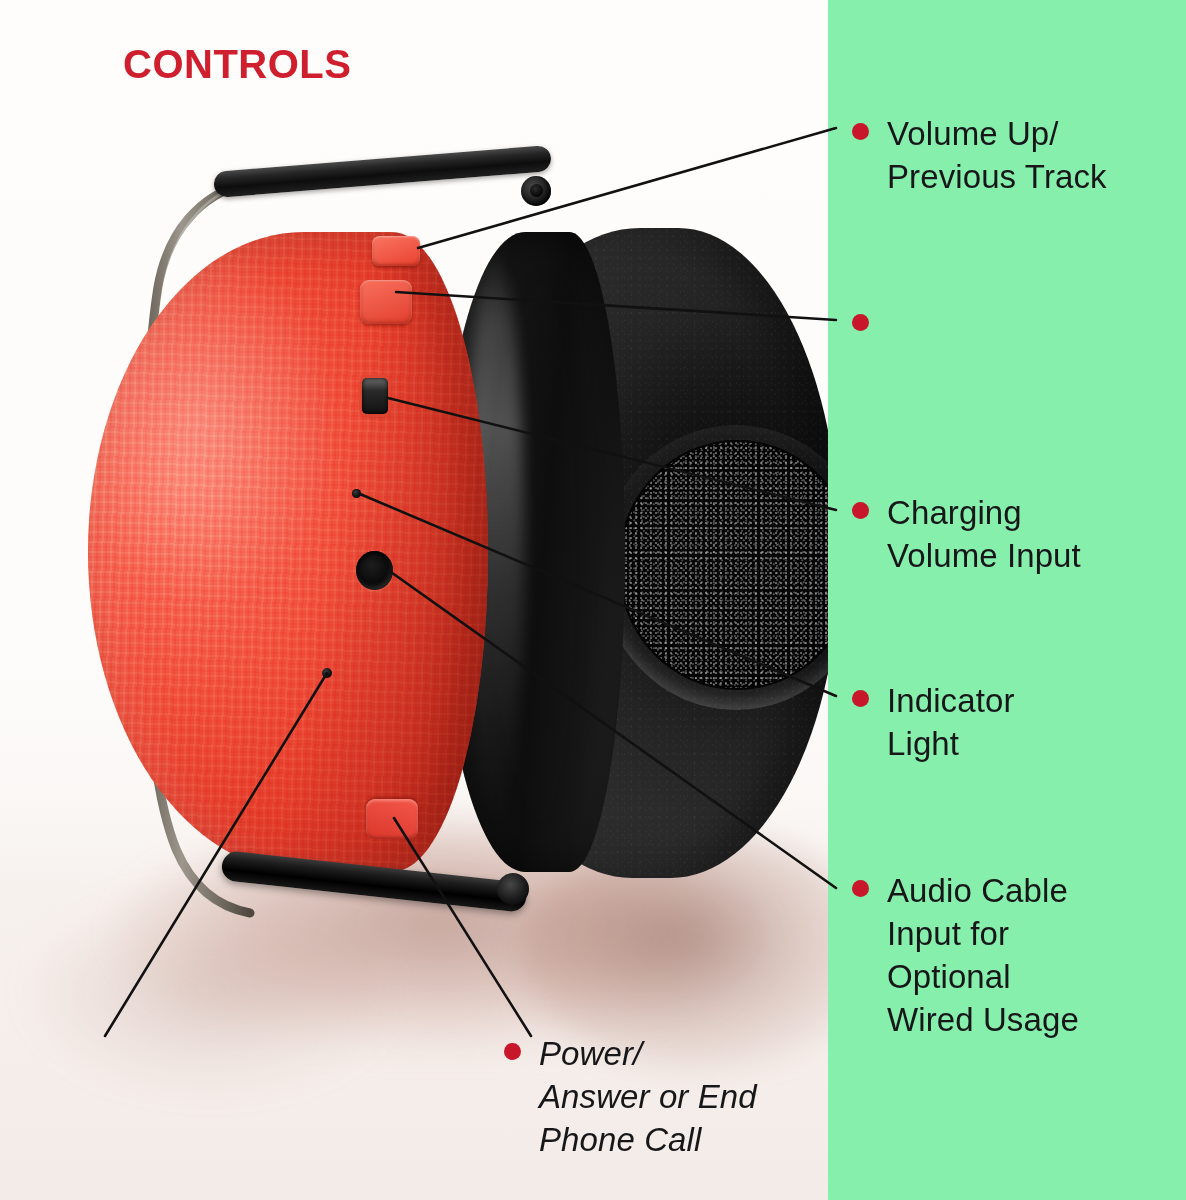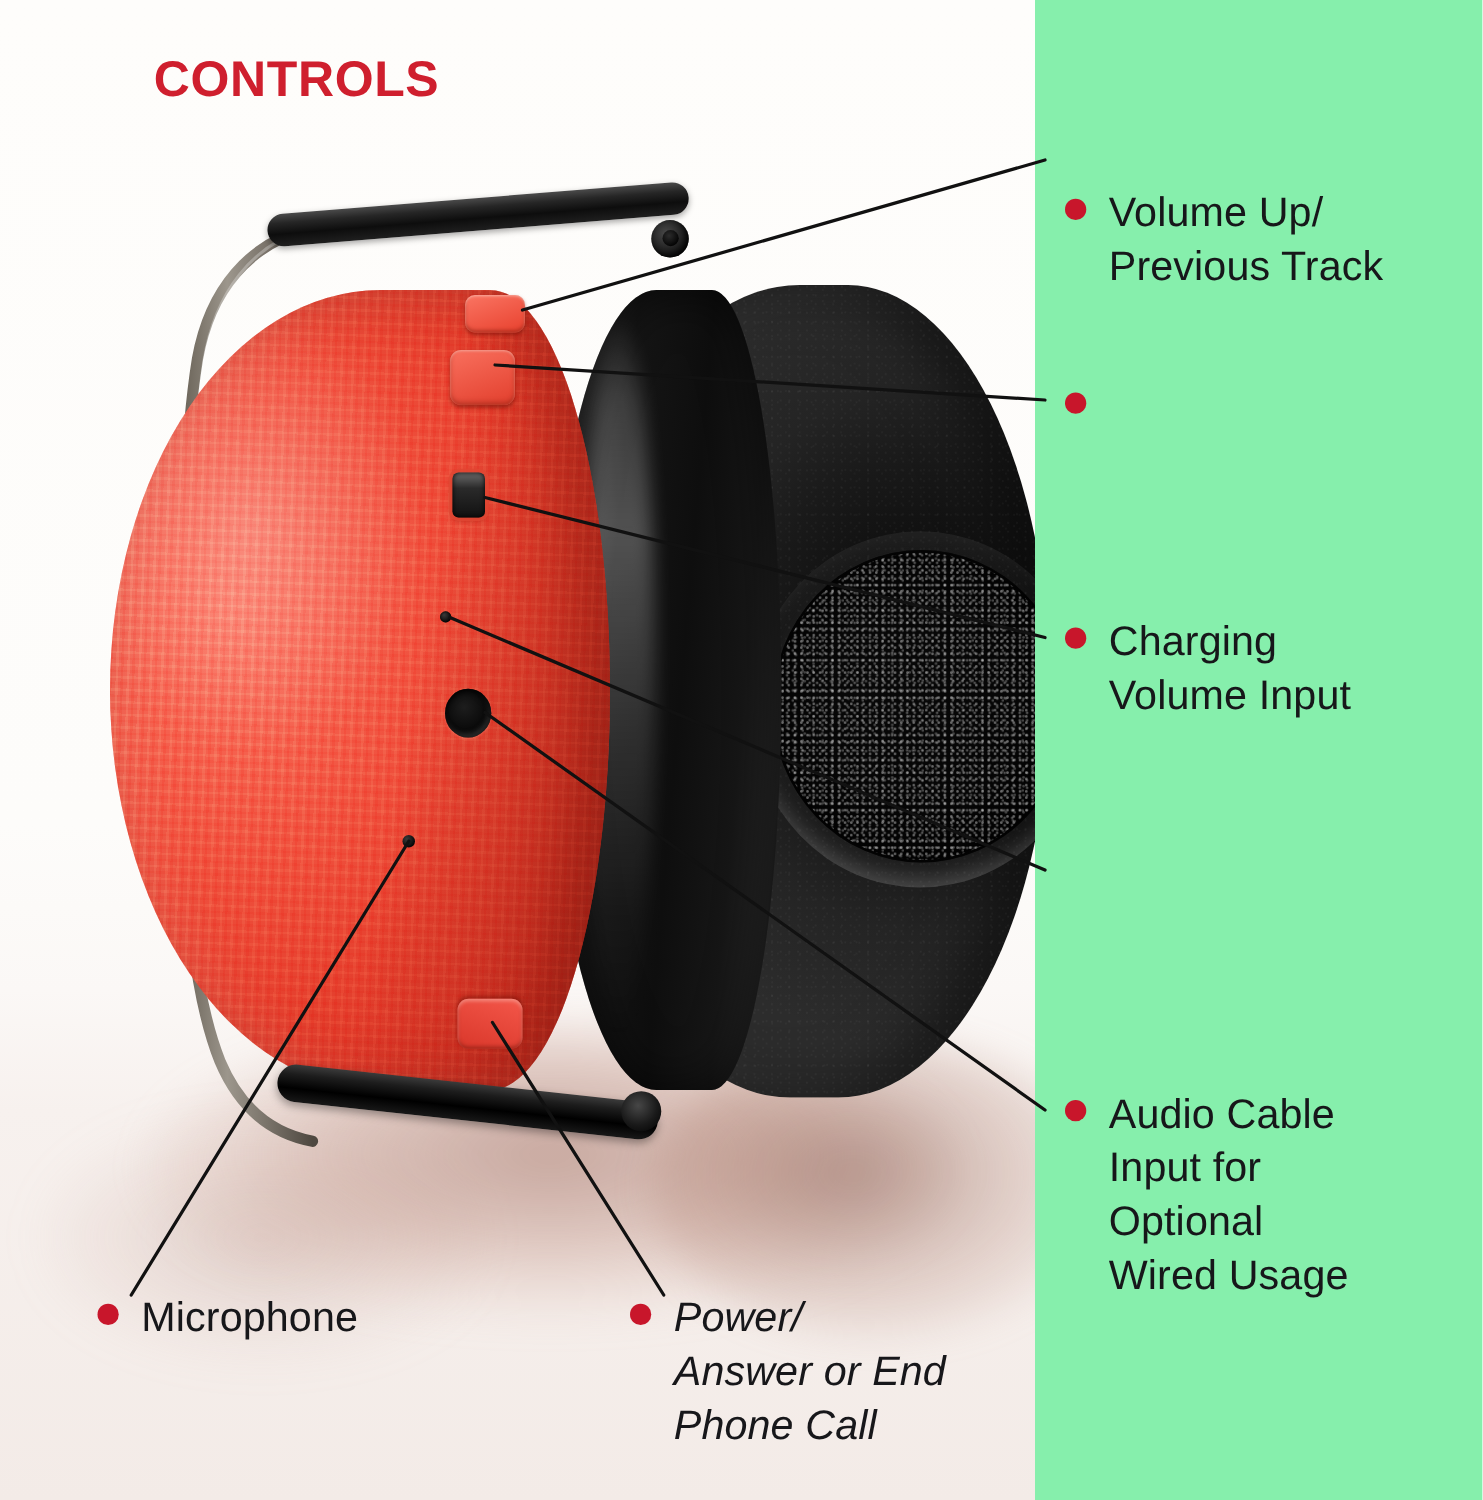--- a/index.html
+++ b/index.html
@@ -392,21 +392,21 @@
   .label-text {
     font-family: "Liberation Sans", sans-serif;
     font-weight: 300;
     font-size: 33px;
     line-height: 43px;
     letter-spacing: 0.1px;
     color: #17171a;
     white-space: pre-line;
   }
 
-  #label-volume-up       { left: 852px; top: 112px;  width: 300px; margin-top: 36px; }
+  #label-volume-up       { left: 852px; top: 112px;  width: 300px; }
   #label-volume-down     { left: 852px; top: 303px;  width: 300px; }
   #label-charging        { left: 852px; top: 491px;  width: 300px; }
   #label-indicator       { left: 852px; top: 679px;  width: 300px; }
   #label-audio-cable     { left: 852px; top: 869px;  width: 300px; }
   #label-microphone      { left: 78px;  top: 1032px; width: 330px; }
   #label-power           { left: 504px; top: 1032px; width: 330px; font-style: italic; }
 </style>
 </head>
 <body>
 
@@ -485,33 +485,34 @@
   <div class="label" id="label-volume-down">
     <span class="bullet"></span>
   </div>
 
   <div class="label" id="label-charging">
     <span class="bullet"></span>
     <span class="label-text">Charging
 Volume Input</span>
   </div>
 
+  <div class="label" id="label-indicator">
+    <span class="bullet"></span>
+    <span class="label-text">Indicator
+Light</span>
+  </div>
 
   <div class="label" id="label-audio-cable">
     <span class="bullet"></span>
     <span class="label-text">Audio Cable
 Input for
 Optional
 Wired Usage</span>
   </div>
 
-  <div class="label" id="label-microphone">
-    <span class="bullet"></span>
-    <span class="label-text">Microphone</span>
-  </div>
 
   <div class="label" id="label-power">
     <span class="bullet"></span>
     <span class="label-text">Power/
 Answer or End
 Phone Call</span>
   </div>
 
 </div>
 

